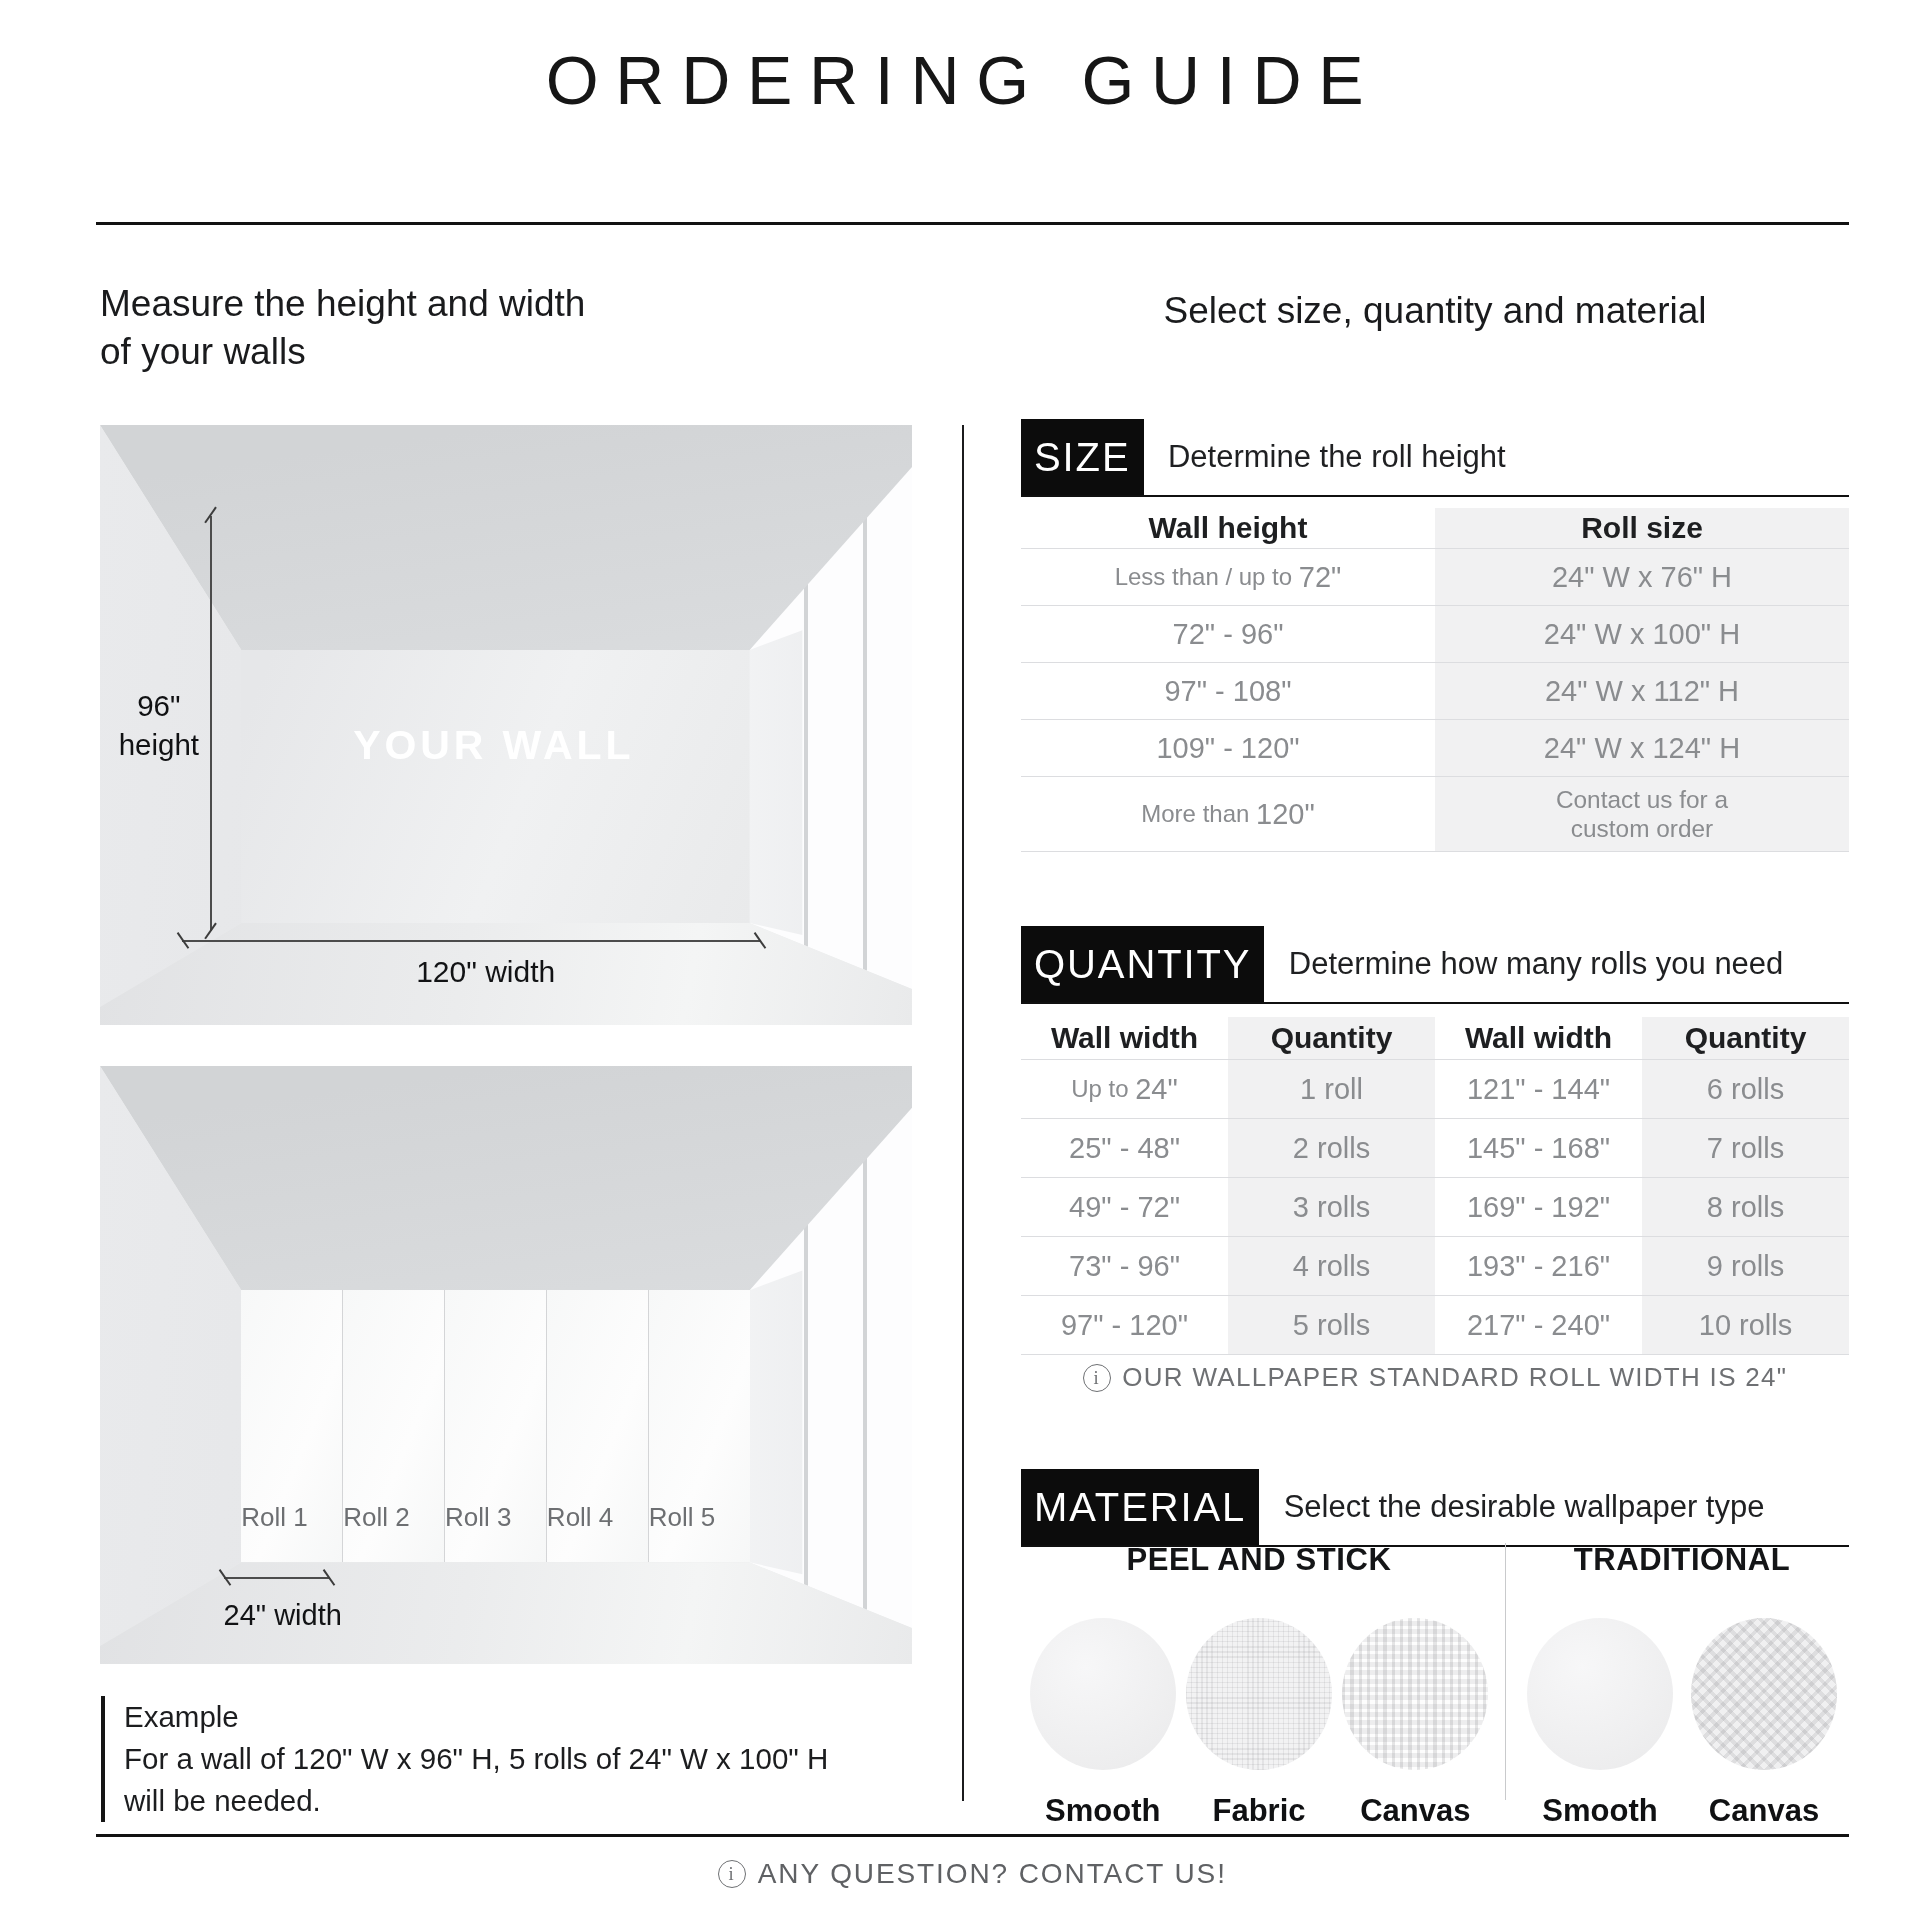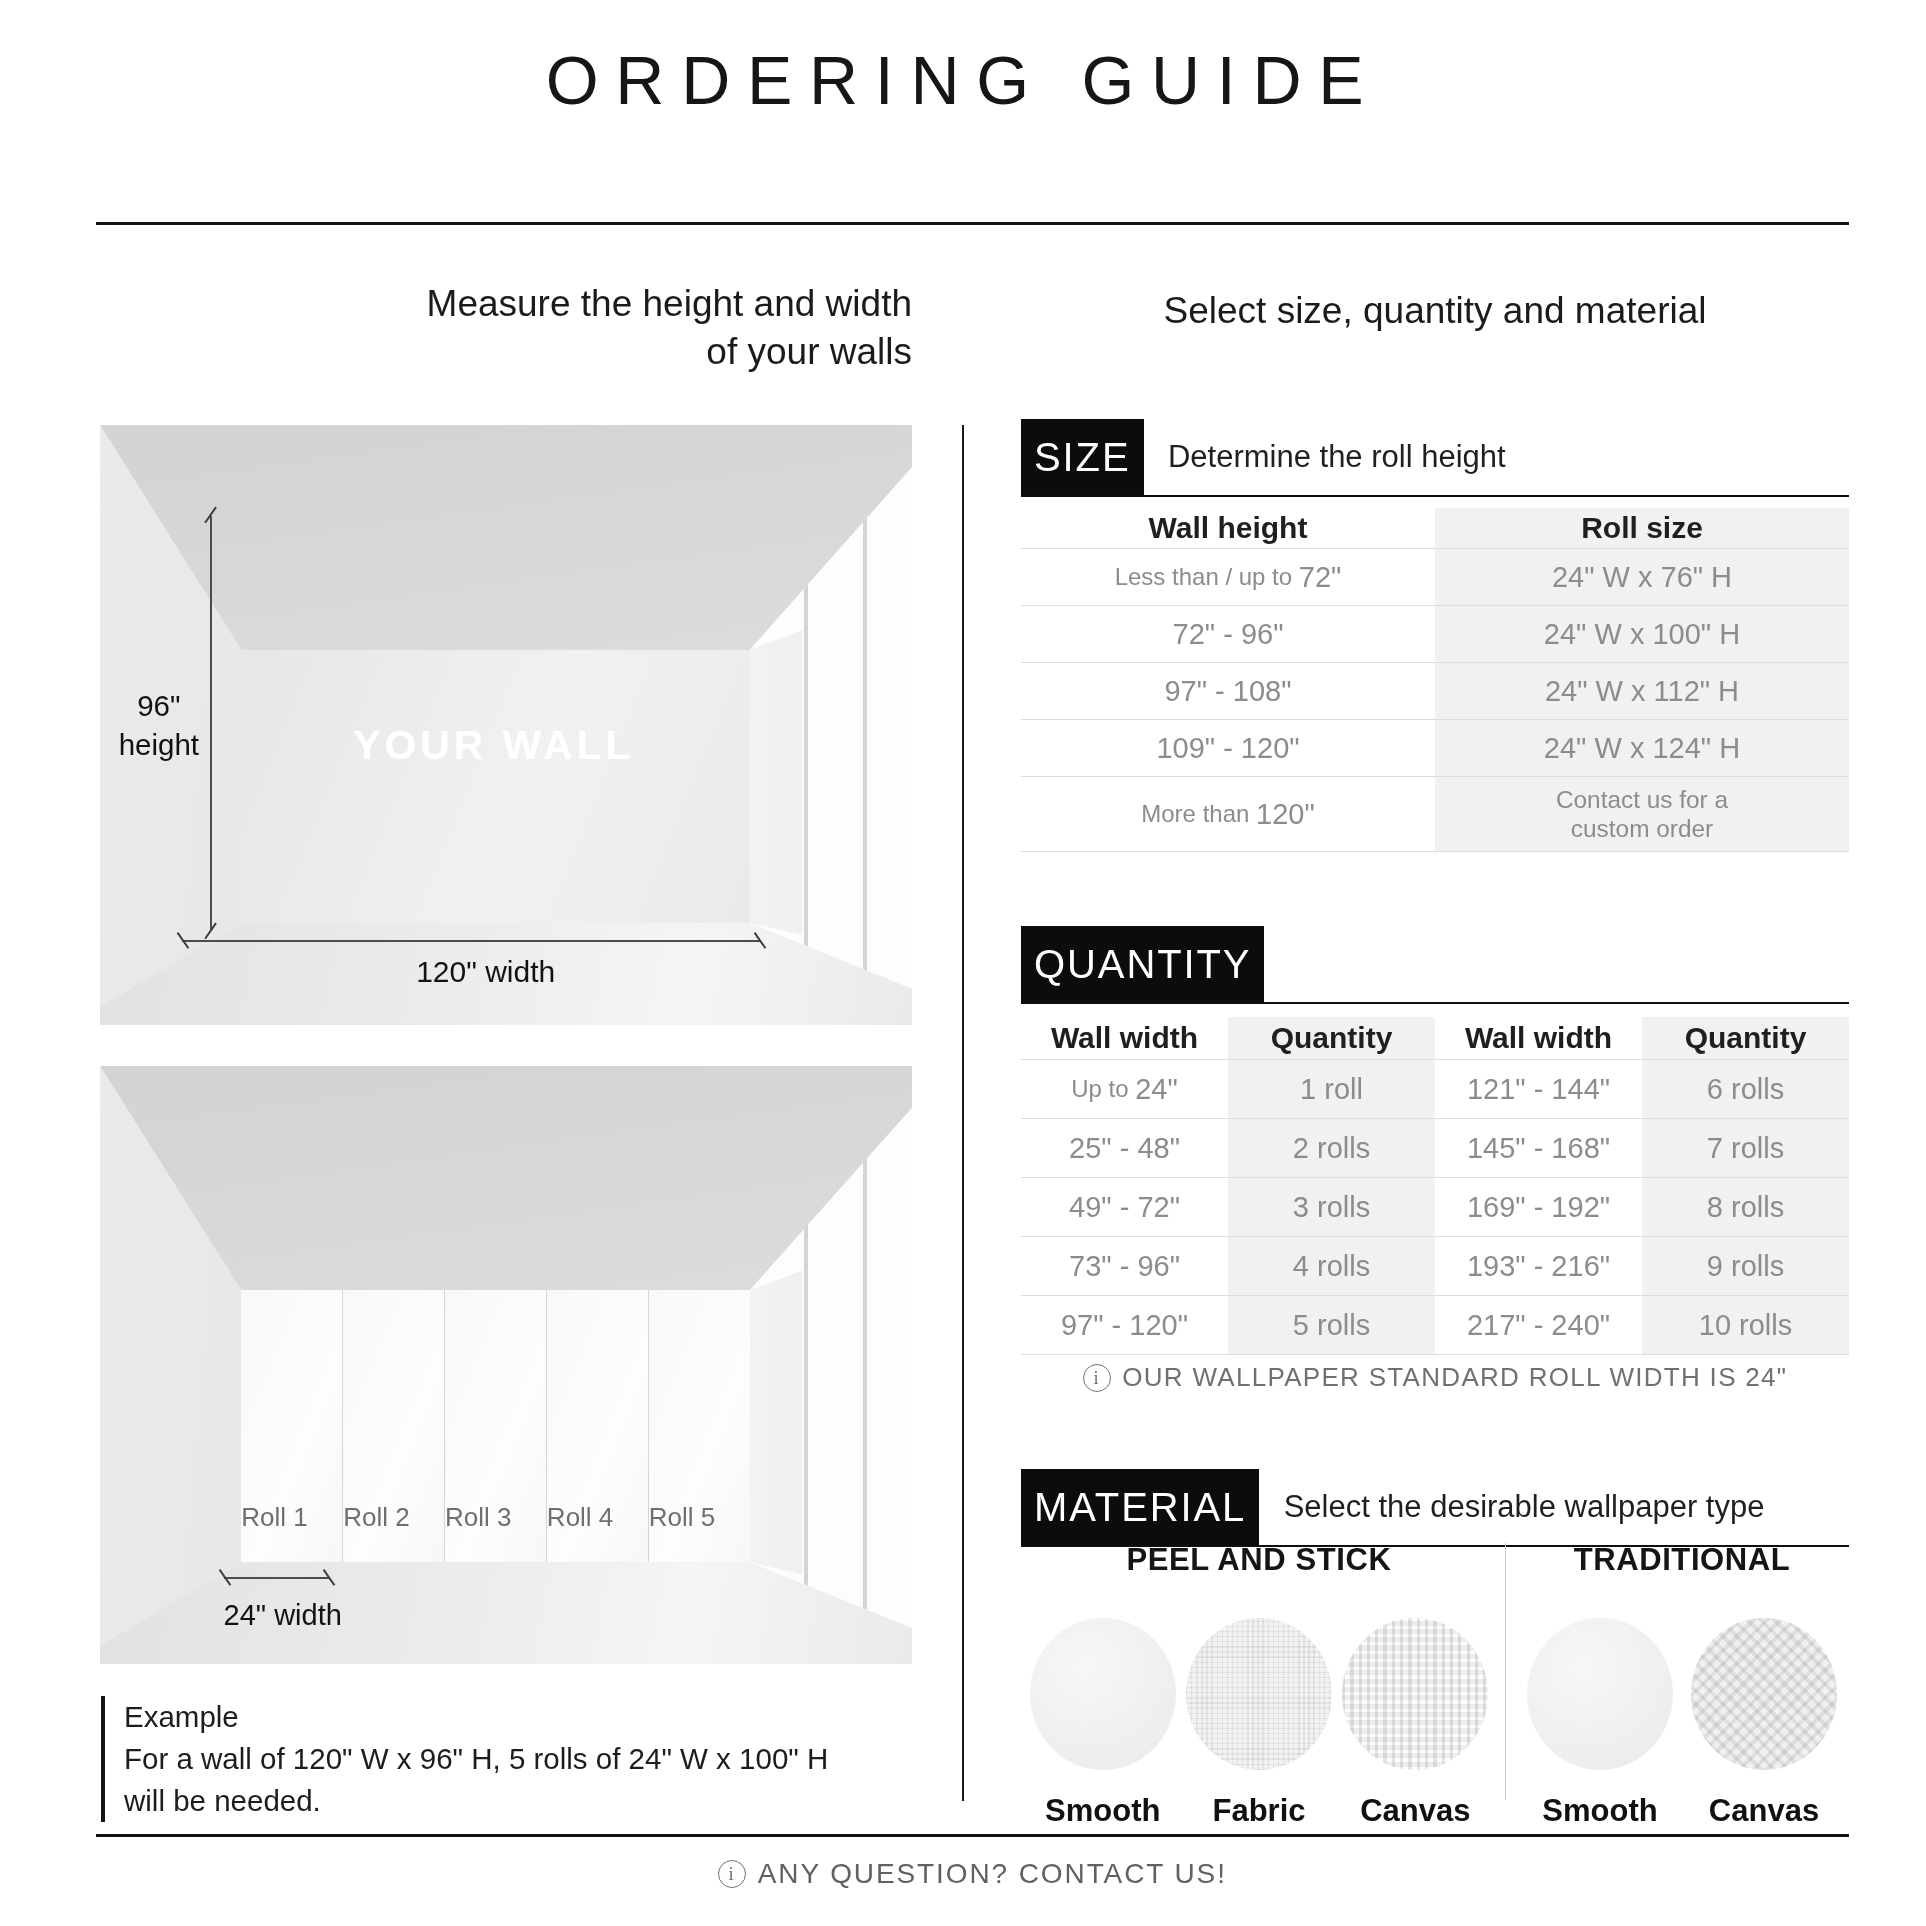--- a/index.html
+++ b/index.html
@@ -7,21 +7,21 @@
   #page{position:absolute;inset:0;background:#fff;overflow:hidden;}
 
   
   .rule{position:absolute;background:#121212;}
   .top-rule{left:96px;top:222px;width:1753px;height:3.2px;}
   .footer-rule{left:96px;top:1834px;width:1753px;height:2.6px;}
   .col-divider{position:absolute;left:962px;top:425px;width:1.9px;height:1376px;background:#1b1b1d;}
 
   
   .page-title{position:absolute;left:0;right:0;top:41px;text-align:center;font-size:68px;font-weight:400;letter-spacing:16.7px;color:#161616;white-space:nowrap;}
-  .left-heading{position:absolute;left:100px;top:280px;width:812px;text-align:right;font-size:37px;line-height:48px;color:#1a1b1d;}
+  .left-heading{position:absolute;left:100px;top:280px;width:812px;text-align:left;font-size:37px;line-height:48px;color:#1a1b1d;}
   .right-heading{position:absolute;left:1021px;top:290px;width:828px;text-align:center;font-size:37px;color:#1a1b1d;}
 
   
   .room{position:absolute;left:100px;width:812px;overflow:hidden;background:#eceded;}
   #room1{top:425px;height:600px;}
   #room2{top:1066px;height:598px;}
   .layer{position:absolute;inset:0;}
   .ceiling{clip-path:polygon(0 0,100% 0,100% 7%,80% 37.5%,17.4% 37.5%);background:linear-gradient(172deg,#d2d4d6 8%,#dcdee0 55%,#e9eaec 92%);}
   .lwall{clip-path:polygon(0 0,17.4% 37.5%,17.4% 83%,0 97%);background:linear-gradient(95deg,#e9eaec,#e1e2e4 75%);}
   .bwall{position:absolute;left:17.4%;top:37.5%;width:62.6%;height:45.5%;background:linear-gradient(112deg,#e6e7e9 5%,#f0f1f2 55%,#e9eaeb 100%);}
@@ -226,20 +226,21 @@
         <span class="two-line">
             <span>Contact us for a</span>
             <span>custom order</span>
           </span>
       </div>
     </div>
   </div>
 
   <div class="section-head" id="qty-head">
     <div class="tag">QUANTITY</div>
+    <div class="section-title">Determine how many rolls you need</div>
   </div>
   <div class="table" id="qty-table">
     <div class="trow head">
       <div class="cell">Wall width</div>
       <div class="cell gray">Quantity</div>
       <div class="cell">Wall width</div>
       <div class="cell gray">Quantity</div>
     </div>
     <div class="trow">
       <div class="cell">

